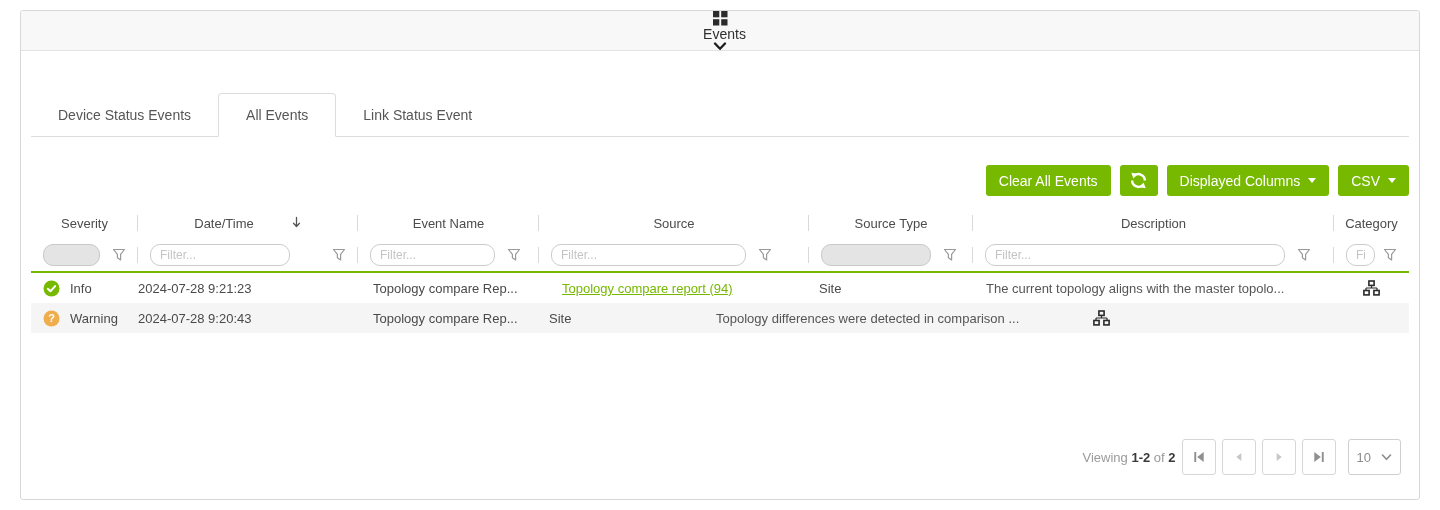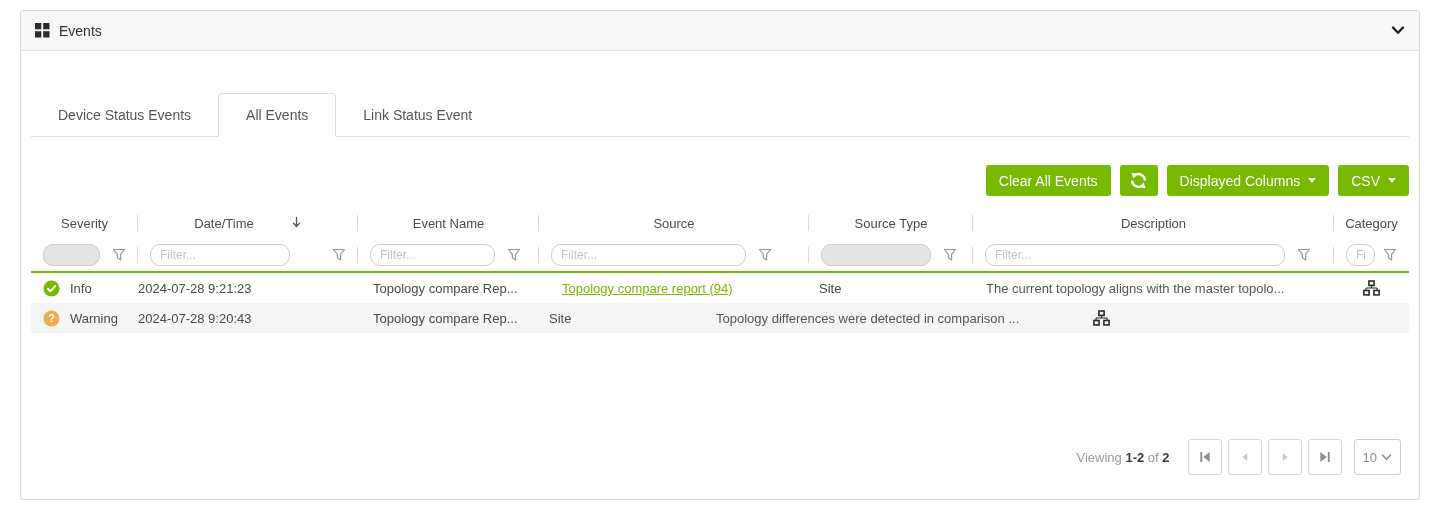--- a/index.html
+++ b/index.html
@@ -4,21 +4,21 @@
 <style>
   * { margin:0; padding:0; box-sizing:border-box; }
   html,body { width:1440px; height:510px; background:#fff;
     font-family:"Liberation Sans", sans-serif; }
 
   .panel { position:absolute; left:20px; top:10px; width:1400px; height:490px;
     background:#fff; border:1px solid #d8d8d8; border-radius:3px; }
 
   
   .panel-header { height:40px; display:flex; align-items:center; padding:0 14px;
-    background:#f8f8f8; border-bottom:1px solid #e2e2e2; border-radius:3px 3px 0 0; }
+    background:#f8f8f8; border-bottom:1px solid #e2e2e2; border-radius:3px 3px 0 0;flex-direction:column; }
   .panel-title { font-size:14px; color:#2f2f2f; margin-left:9px; }
   .spacer { flex:1; }
 
   .panel-body { padding:0 10px; }
 
   
   .tabs { margin-top:42px; display:flex; align-items:stretch; height:44px;
     border-bottom:1px solid #ddd; }
   .tab { display:flex; align-items:center; padding:0 27px; font-size:14px;
     color:#565656; cursor:pointer; }
@@ -74,27 +74,27 @@
   .td.c-event { padding:0 15px; }
   .td.c-source { padding-left:23px; }
   .td.c-source a { color:#76b900; text-decoration:underline; cursor:pointer; }
   .td.c-stype { padding-left:10px; }
   .td.c-desc { padding:0 13px; color:#555; }
   .td.c-cat { display:flex; justify-content:center; overflow:visible; }
 
   
   .pager { position:absolute; right:18px; bottom:24px; display:flex;
     align-items:center; }
-  .viewing { font-size:13px; color:#9a9a9a; margin-right:12px; }
+  .viewing { font-size:13px; color:#9a9a9a; margin-right:0; }
   .viewing b { color:#3a3a3a; }
   .pg-btn { width:34px; height:36px; background:#fff; border:1px solid #d6d6d6;
     border-radius:3px; margin-left:6px; display:flex; align-items:center;
     justify-content:center; cursor:pointer; }
   .pg-select { height:36px; border:1px solid #cfcfcf; border-radius:3px;
-    margin-left:12px; padding:0 8px; display:flex; align-items:center; gap:4px;
+    margin-left:12px; padding:0 8px; display:flex; align-items:center; gap:10px;
     font-size:13px; color:#8c8c8c; cursor:pointer; background:#fff; }
 </style>
 </head>
 <body>
 
 <div class="panel">
 
   <div class="panel-header">
     <span style="display:flex;">
       <svg width="15" height="15" viewBox="0 0 15 15">

